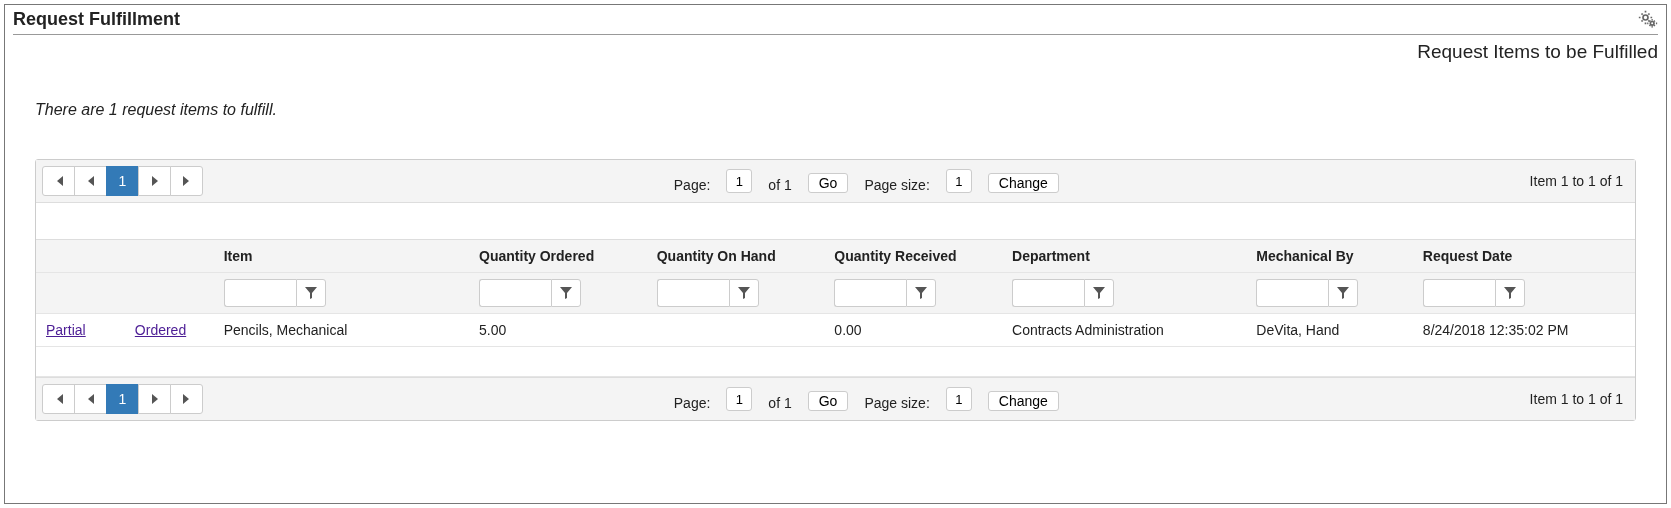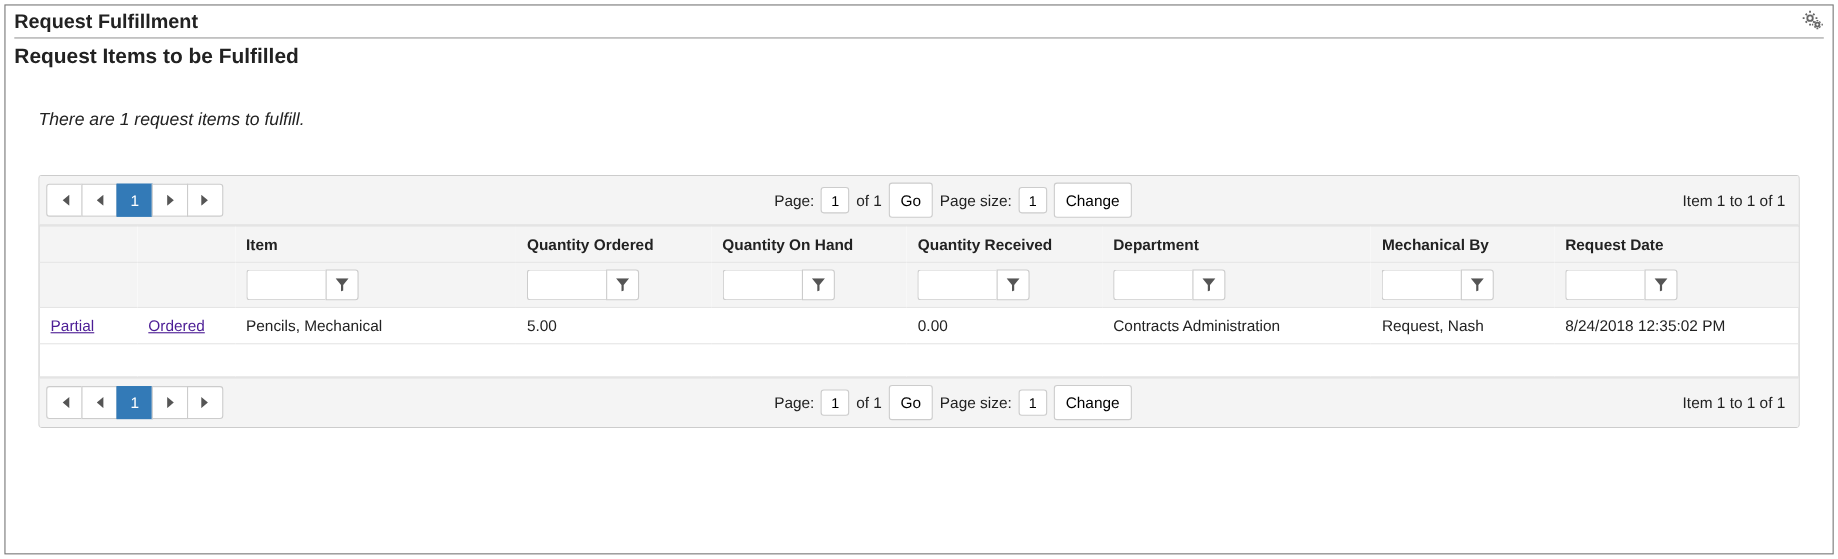--- a/index.html
+++ b/index.html
@@ -13,35 +13,35 @@
   }
   .frame {
     border: 1px solid #777;
     min-height: 500px;
     padding: 2px 8px 20px 8px;
     position: relative;
   }
   .titlebar {
     display: flex;
     justify-content: space-between;
+    align-items: center;
     border-bottom: 1px solid #999;
     padding: 2px 0 4px 0;
   }
   .titlebar h2 {
     margin: 0;
     font-weight: bold;
     font-size: 18px;
   }
   .gear { color: #666; }
   .gear svg { display:block; }
   .subtitle {
-    text-align: left;
+    text-align: right;
     font-size: 19px;
     padding: 6px 0 10px 0;
-    font-weight: bold;
   }
   .infotext {
     padding: 28px 0 40px 22px;
     font-size: 16px;
     font-style: italic;
   }
   .grid-wrap {
     margin: 0 22px;
     border: 1px solid #ccc;
     border-radius: 3px;
@@ -68,48 +68,49 @@
     cursor:pointer;
     color:#555;
   }
   .pgbtn:first-child { margin-left:0; border-radius: 3px 0 0 3px;}
   .pgbtn:last-child { border-radius: 0 3px 3px 0;}
   .pgbtn.active { background:#337ab7; color:#fff; border-color:#337ab7; }
   .pager-center {
     flex:1;
     display:flex;
     justify-content:center;
-    align-items:center;
-    gap:6px;
+    align-items:flex-end;
+    gap:16px;
   }
   .small-input {
     width: 26px;
     height: 24px;
     border:1px solid #ccc;
     border-radius:3px;
     text-align:center;
     font-size:13px;
   }
   .sbtn {
-    height: 32px;
+    height: 20px;
     padding: 0 10px;
     border:1px solid #ccc;
     background:#fff;
     border-radius:3px;
     cursor:pointer;
     font-size:14px;
   }
   .item-range {
     padding-right: 6px;
     white-space: nowrap;
   }
   table.grid {
     width:100%;
     border-collapse: collapse;
     table-layout: fixed;
+    margin-top: 36px;
   }
   table.grid th, table.grid td {
     text-align:left;
     padding: 8px 10px;
     border-bottom: 1px solid #e5e5e5;
     font-weight: normal;
     overflow:hidden;
     white-space:nowrap;
   }
   table.grid thead tr.hdr th {
@@ -312,21 +313,21 @@
       </thead>
       <tbody>
         <tr>
           <td class="linkcell"><a>Partial</a></td>
           <td class="linkcell"><a>Ordered</a></td>
           <td>Pencils, Mechanical</td>
           <td>5.00</td>
           <td></td>
           <td>0.00</td>
           <td>Contracts Administration</td>
-          <td>Request, Nash</td>
+          <td>DeVita, Hand</td>
           <td>8/24/2018 12:35:02 PM</td>
         </tr>
         <tr class="spacer-row">
             <td colspan="9"></td>
           </tr>
       </tbody>
     </table>
 
     <div class="pager-row pager-bottom">
       <div class="pager-btns">

